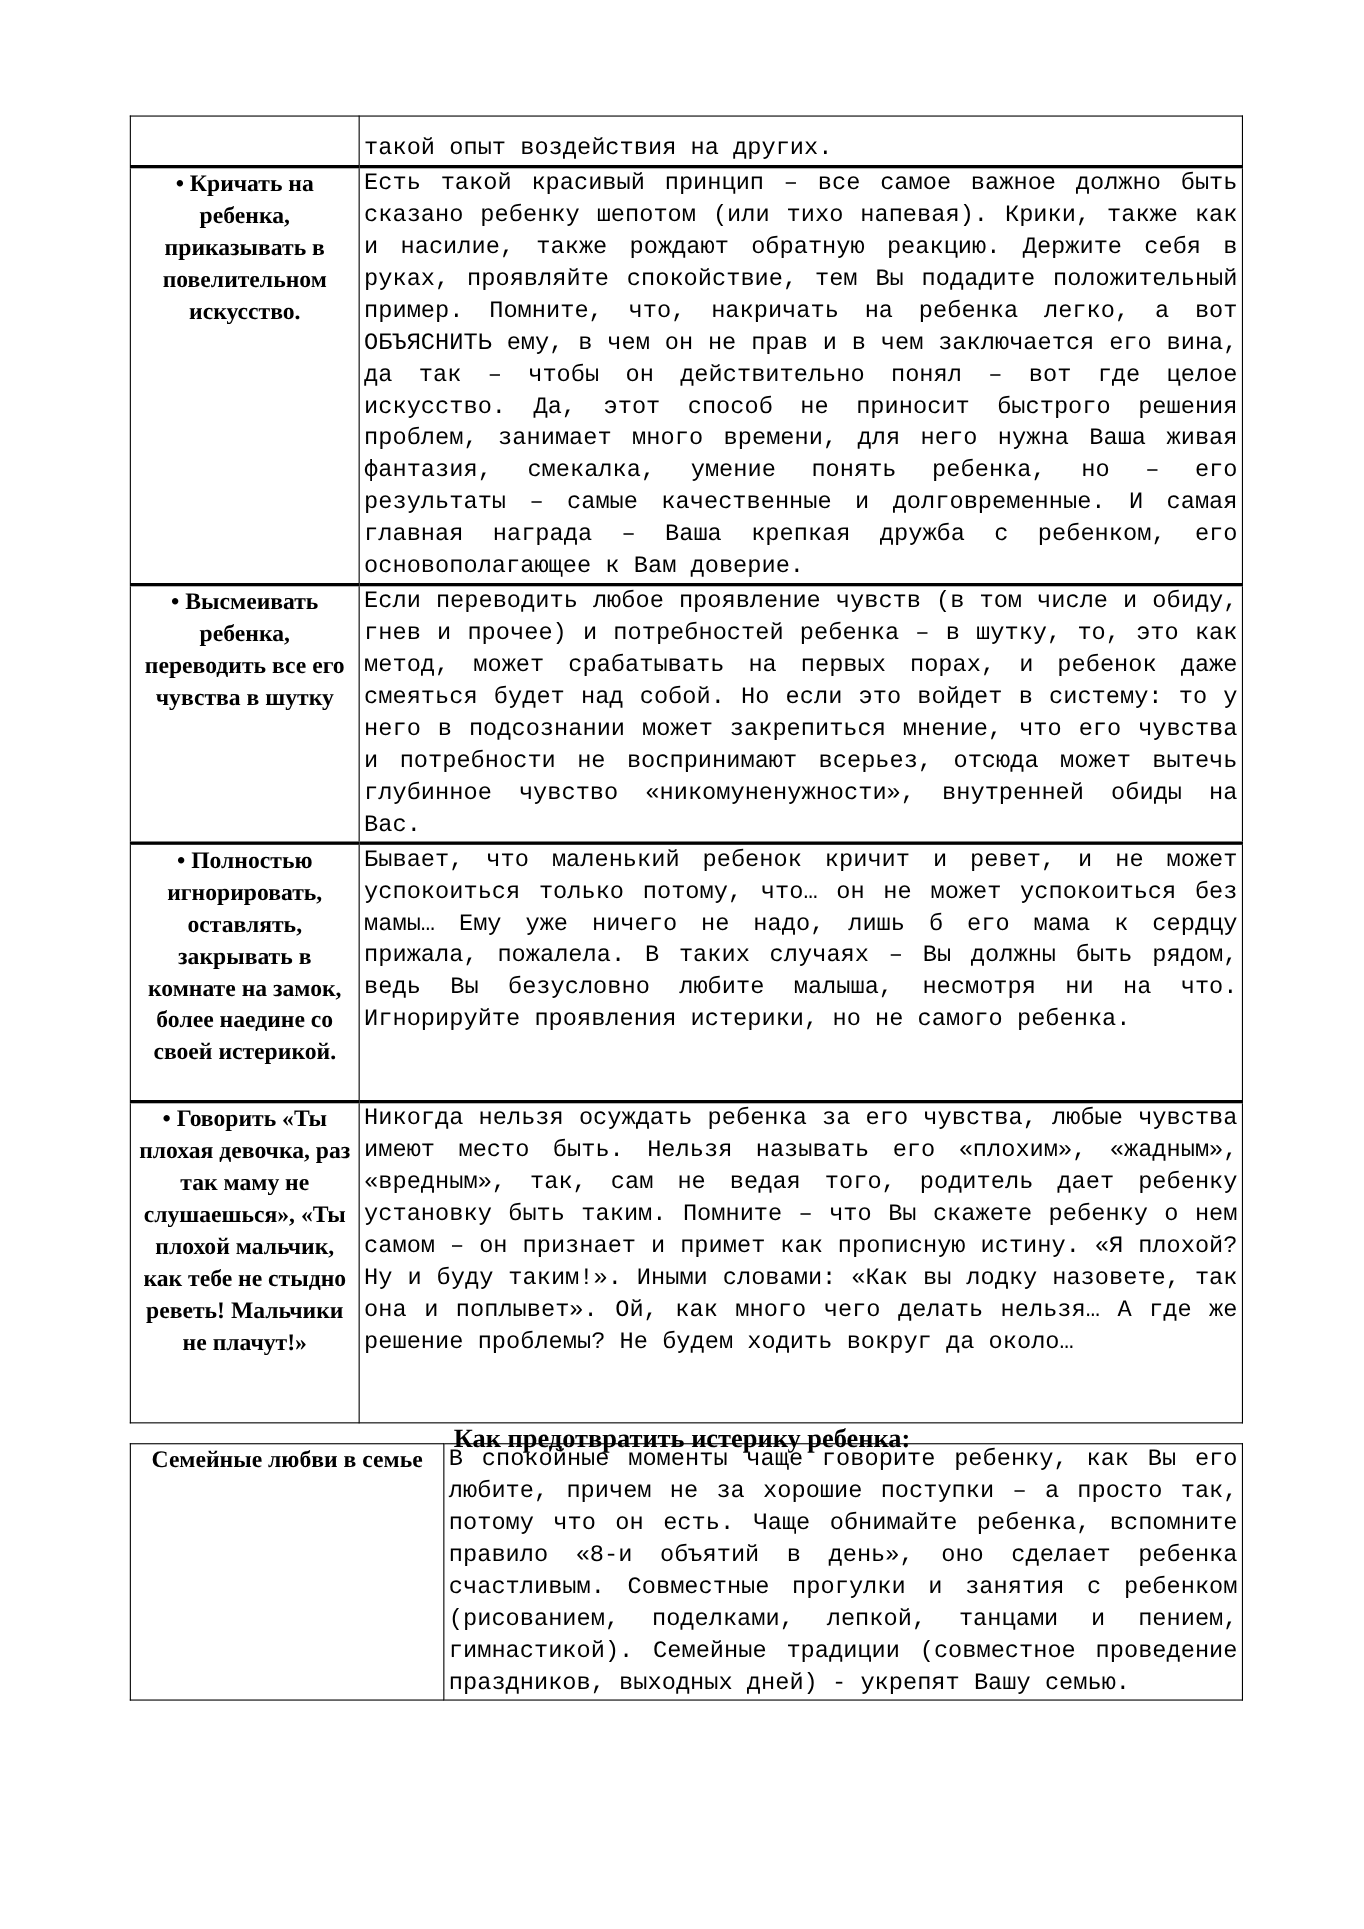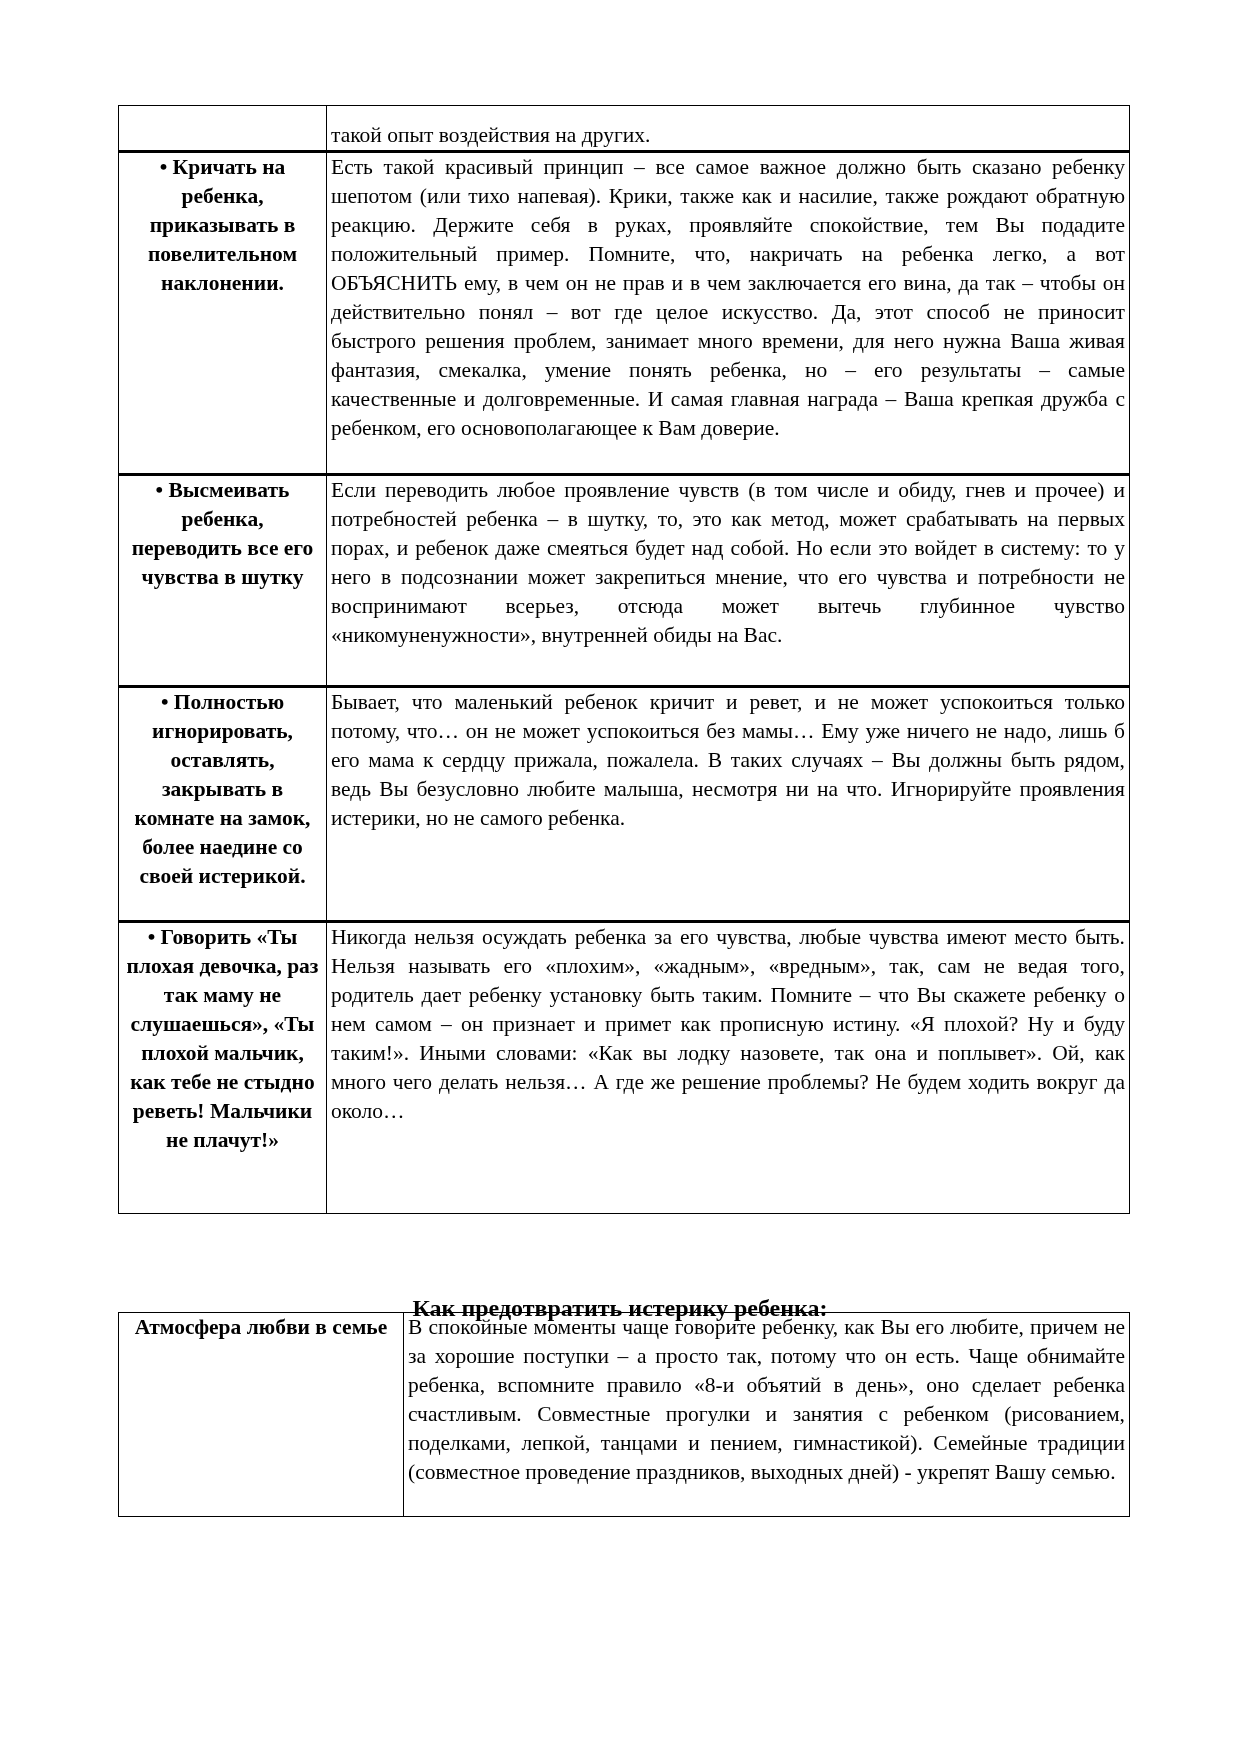--- a/index.html
+++ b/index.html
@@ -1,21 +1,21 @@
 <!DOCTYPE html>
 <html><head>
 <meta charset="utf-8">
 <style>
   html, body { margin: 0; padding: 0; background: #ffffff; }
   body { width: 1240px; height: 1754px; position: relative; overflow: hidden;
          font-family: "Liberation Serif", "DejaVu Serif", serif; color: #000; }
   .page { position: absolute; left: 0; top: 0; width: 1240px; height: 1754px; }
 
   table { border-collapse: collapse; position: absolute; table-layout: fixed; }
-  td { border: 1px solid #000; vertical-align: top; font-size: 21.5px; line-height: 29px; }
+  td { border: 1px solid #000; vertical-align: top; font-size: 21.5px; line-height: 29px; font-family: Liberation Mono, monospace; }
   td.l { text-align: center; font-weight: bold; font-family: "Liberation Serif", "DejaVu Serif", serif; padding: 0 6px; }
   td.r { text-align: justify; padding: 0 4px 0 4px; }
   tr.thick-top td { border-top: 3px solid #000; }
 
   #t1 { left: 118px; top: 105px; width: 1011px; }
   #t1 col.c1 { width: 208px; }
   #t1 col.c2 { width: 803px; }
   #t1 tr.r0 td { height: 44px; vertical-align: bottom; padding-bottom: 0; }
   #t1 tr.r1 td { height: 320px; }
   #t1 tr.r2 td { height: 209px; margin-top: 14px; }
@@ -42,21 +42,21 @@
     <colgroup>
         <col class="c1">
         <col class="c2">
       </colgroup>
     <tbody>
         <tr class="r0">
       <td class="l"></td>
       <td class="r">такой опыт воздействия на других.</td>
     </tr>
     <tr class="r1 thick-top">
-      <td class="l">• Кричать на ребенка, приказывать в повелительном наклонении.</td>
+      <td class="l">• Кричать на ребенка, приказывать в повелительном искусство.</td>
       <td class="r">Есть такой красивый принцип – все самое важное должно быть сказано ребенку шепотом (или тихо напевая). Крики, также как и насилие, также рождают обратную реакцию. Держите себя в руках, проявляйте спокойствие, тем Вы подадите положительный пример. Помните, что, накричать на ребенка легко, а вот ОБЪЯСНИТЬ ему, в чем он не прав и в чем заключается его вина, да так – чтобы он действительно понял – вот где целое искусство. Да, этот способ не приносит быстрого решения проблем, занимает много времени, для него нужна Ваша живая фантазия, смекалка, умение понять ребенка, но – его результаты – самые качественные и долговременные. И самая главная награда – Ваша крепкая дружба с ребенком, его основополагающее к Вам доверие.</td>
     </tr>
     <tr class="r2 thick-top">
       <td class="l">• Высмеивать ребенка, переводить все его чувства в шутку</td>
       <td class="r">Если переводить любое проявление чувств (в том числе и обиду, гнев и прочее) и потребностей ребенка – в шутку, то, это как метод, может срабатывать на первых порах, и ребенок даже смеяться будет над собой. Но если это войдет в систему: то у него в подсознании может закрепиться мнение, что его чувства и потребности не воспринимают всерьез, отсюда может вытечь глубинное чувство «никомуненужности», внутренней обиды на Вас.</td>
     </tr>
     <tr class="r3 thick-top">
       <td class="l">• Полностью игнорировать, оставлять, закрывать в комнате на замок, более наедине со своей истерикой.</td>
       <td class="r">Бывает, что маленький ребенок кричит и ревет, и не может успокоиться только потому, что… он не может успокоиться без мамы… Ему уже ничего не надо, лишь б его мама к сердцу прижала, пожалела. В таких случаях – Вы должны быть рядом, ведь Вы безусловно любите малыша, несмотря ни на что. Игнорируйте проявления истерики, но не самого ребенка.</td>
     </tr>
@@ -69,19 +69,19 @@
 
   <div class="heading">Как предотвратить истерику ребенка:</div>
 
   <table id="t2">
     <colgroup>
         <col class="c1">
         <col class="c2">
       </colgroup>
     <tbody>
         <tr class="r1">
-      <td class="l">Атмосфера любви в семье</td>
+      <td class="l">Семейные любви в семье</td>
       <td class="r">В спокойные моменты чаще говорите ребенку, как Вы его любите, причем не за хорошие поступки – а просто так, потому что он есть. Чаще обнимайте ребенка, вспомните правило «8-и объятий в день», оно сделает ребенка счастливым. Совместные прогулки и занятия с ребенком (рисованием, поделками, лепкой, танцами и пением, гимнастикой). Семейные традиции (совместное проведение праздников, выходных дней) - укрепят Вашу семью.</td>
     </tr>
   </tbody>
     </table>
 
 </div>
 
 </body></html>

